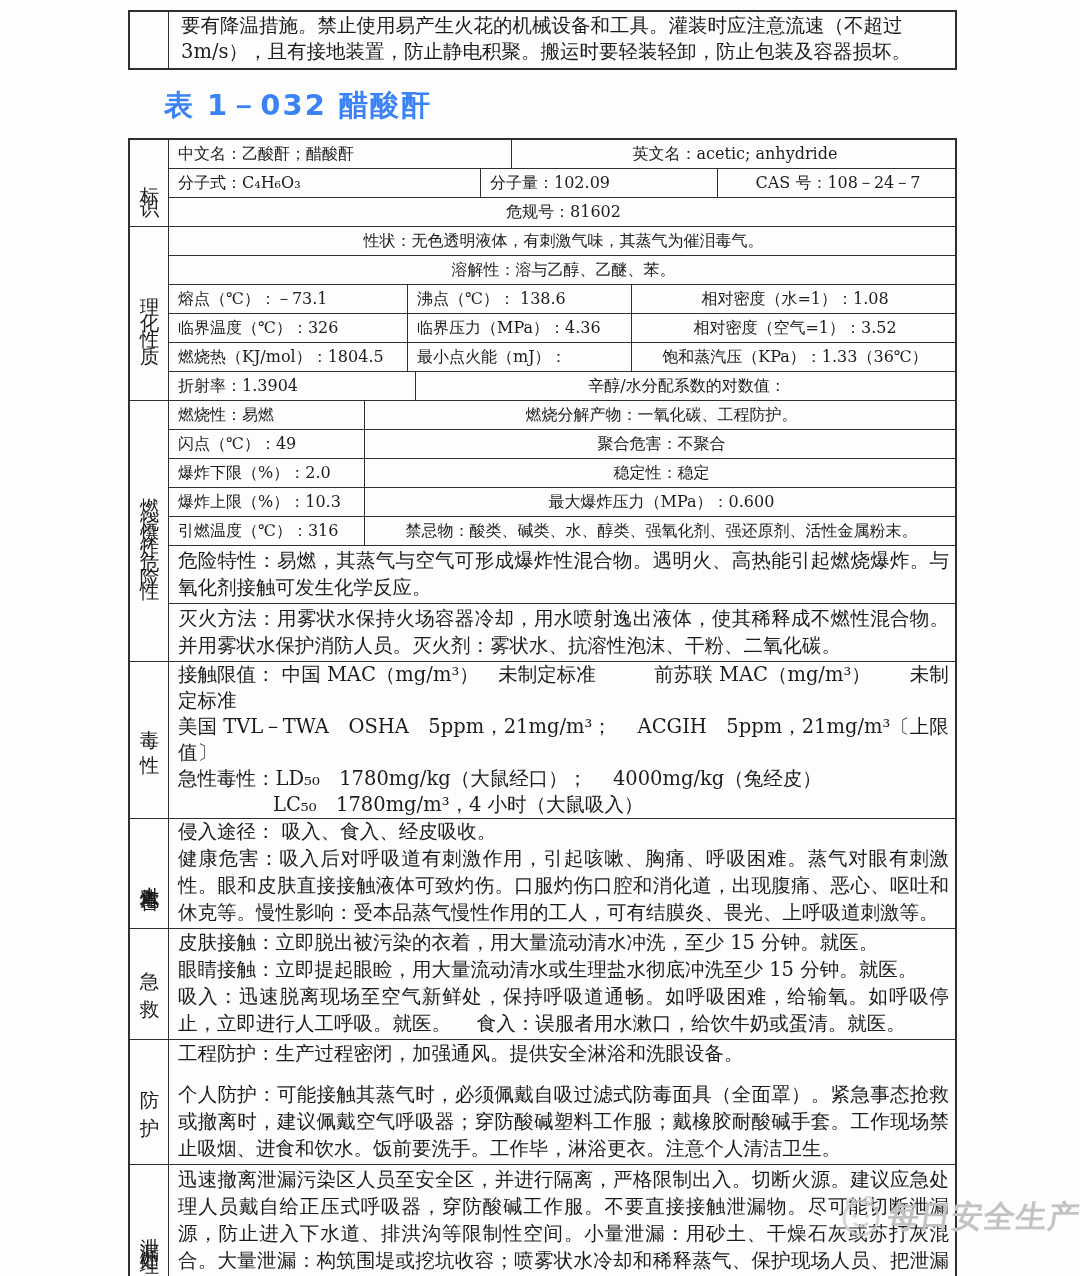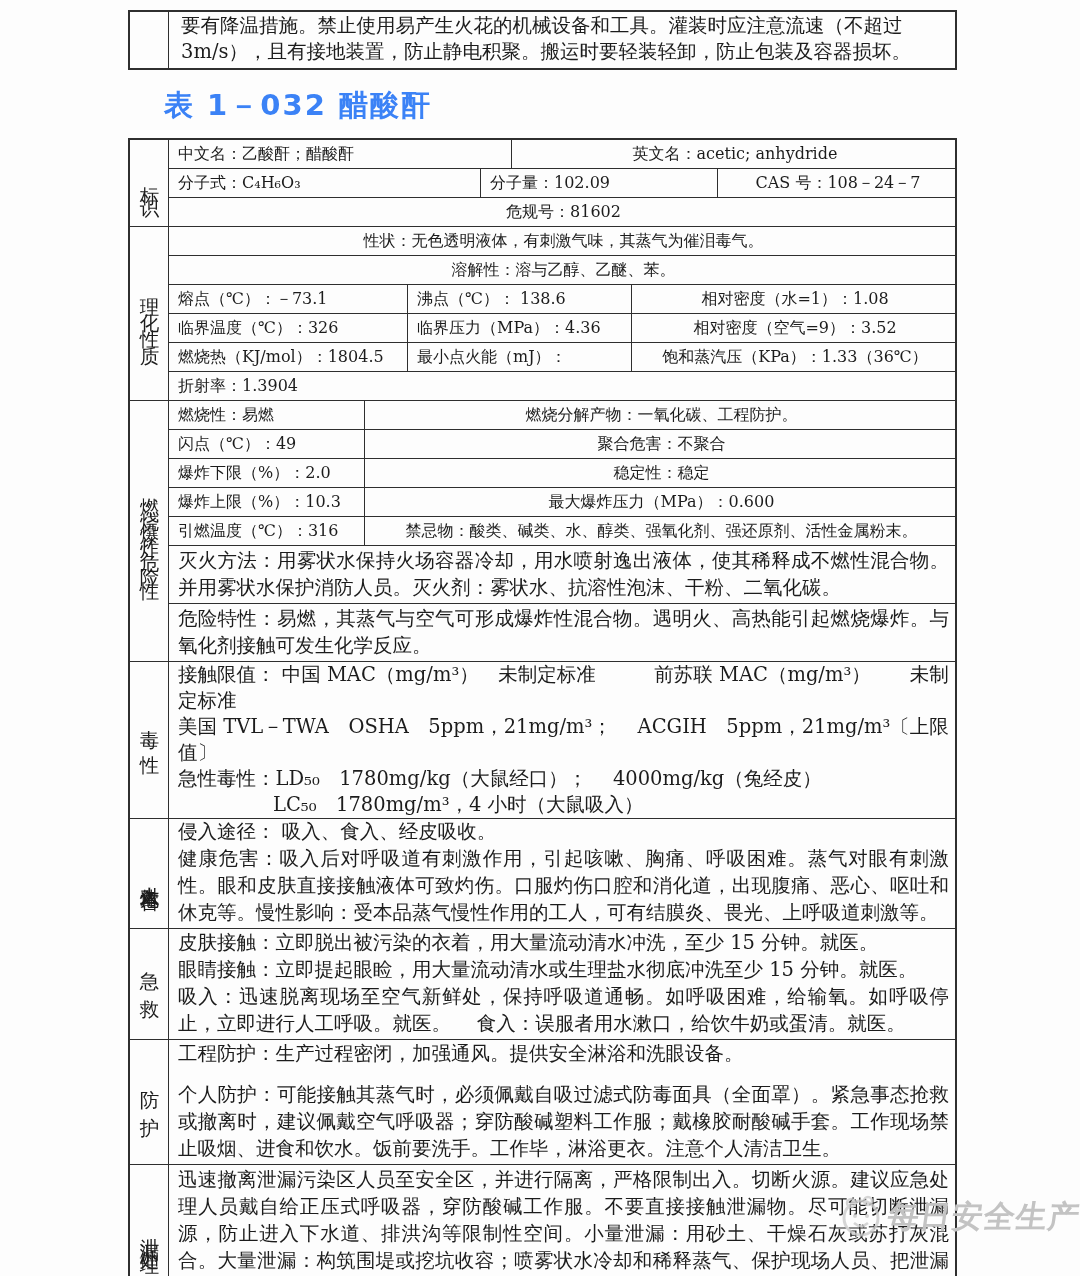--- a/index.html
+++ b/index.html
@@ -133,29 +133,30 @@
             <div class="cell grow">溶解性：溶与乙醇、乙醚、苯。</div>
           </div>
           <div class="row">
             <div class="cell w238">熔点（℃）：－73.1</div>
             <div class="cell w224">沸点（℃）： 138.6</div>
             <div class="cell grow">相对密度（水=1）：1.08</div>
           </div>
           <div class="row">
             <div class="cell w238">临界温度（℃）：326</div>
             <div class="cell w224">临界压力（MPa）：4.36</div>
-            <div class="cell grow">相对密度（空气=9）：3.52</div>
+            <div class="cell grow">相对密度（空气=1）：3.52</div>
           </div>
           <div class="row">
             <div class="cell w238">燃烧热（KJ/mol）：1804.5</div>
             <div class="cell w224">最小点火能（mJ）：</div>
             <div class="cell grow">饱和蒸汽压（KPa）：1.33（36℃）</div>
           </div>
           <div class="row">
             <div class="cell w246">折射率：1.3904</div>
+            <div class="cell grow">辛醇/水分配系数的对数值：</div>
           </div>
         </div>
       </div>
 
       <div class="sec">
         <div class="sec-label ls-fire">
           <span class="vtext">燃烧爆炸危险性</span>
         </div>
         <div class="sec-body">
           <div class="row">
@@ -172,24 +173,24 @@
           </div>
           <div class="row">
             <div class="cell w195">爆炸上限（%）：10.3</div>
             <div class="cell grow">最大爆炸压力（MPa）：0.600</div>
           </div>
           <div class="row">
             <div class="cell w195">引燃温度（℃）：316</div>
             <div class="cell grow">禁忌物：酸类、碱类、水、醇类、强氧化剂、强还原剂、活性金属粉末。</div>
           </div>
           <div class="row">
+            <div class="para grow">危险特性：易燃，其蒸气与空气可形成爆炸性混合物。遇明火、高热能引起燃烧爆炸。与氧化剂接触可发生化学反应。</div>
+          </div>
+          <div class="row">
             <div class="para grow">灭火方法：用雾状水保持火场容器冷却，用水喷射逸出液体，使其稀释成不燃性混合物。并用雾状水保护消防人员。灭火剂：雾状水、抗溶性泡沫、干粉、二氧化碳。</div>
-          </div>
-          <div class="row">
-            <div class="para grow">危险特性：易燃，其蒸气与空气可形成爆炸性混合物。遇明火、高热能引起燃烧爆炸。与氧化剂接触可发生化学反应。</div>
           </div>
         </div>
       </div>
 
       <div class="sec">
         <div class="sec-label ls-tox">
           <span class="vtext">毒性</span>
         </div>
         <div class="sec-body">
           <div class="tox-line">接触限值： 中国 MAC（mg/m³）　未制定标准　　　前苏联 MAC（mg/m³）　　未制定标准</div>

